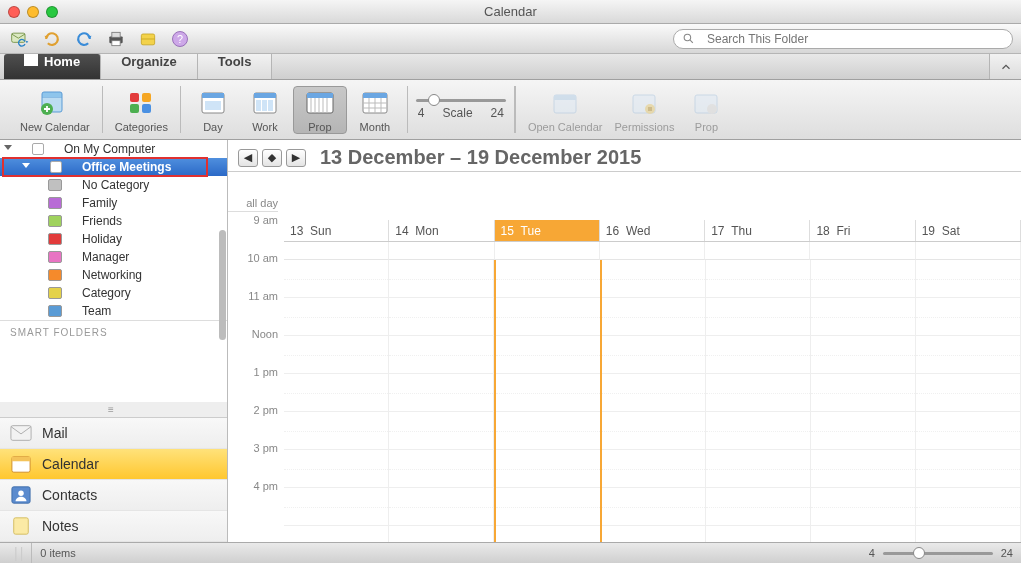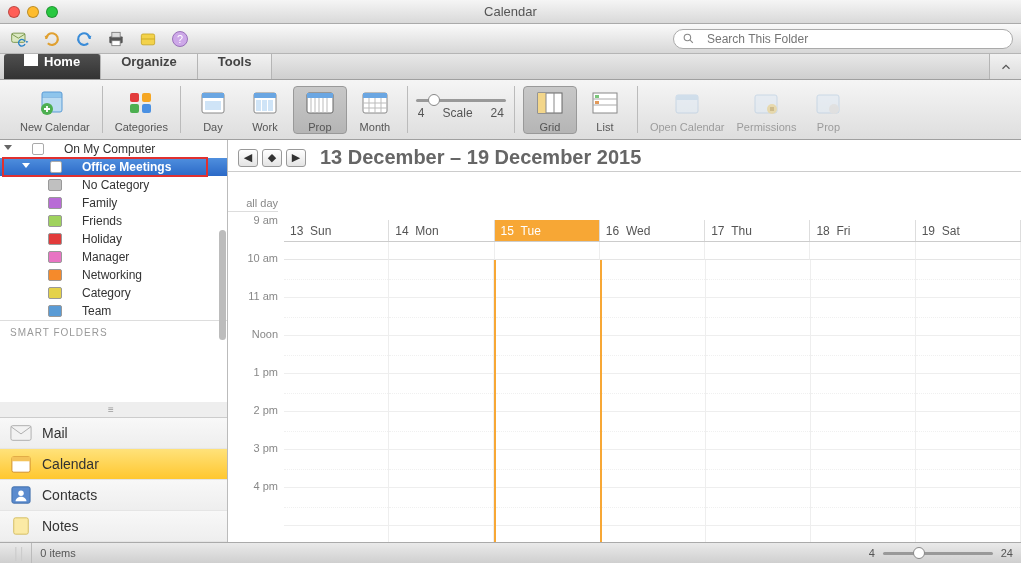--- a/index.html
+++ b/index.html
@@ -315,45 +315,20 @@
           </div>
         <div style="display:flex;gap:18px;">
           <span>4</span>
           <span>Scale</span>
           <span>24</span>
         </div>
       </div>
     </div>
   </div>
   <div class="rsep"></div>
-  <div class="rgroup">
-    <div class="ritem active">
-        <div class="iconbox">
-          <svg viewBox="0 0 32 28">
-            <rect x="4" y="4" width="24" height="20" fill="#fff" stroke="#666"></rect>
-            <rect x="4" y="4" width="8" height="20" fill="#f3d68a"></rect>
-            <line x1="12" y1="4" x2="12" y2="24" stroke="#888"></line>
-            <line x1="20" y1="4" x2="20" y2="24" stroke="#888"></line>
-          </svg>
-        </div>
-        <span class="lbl">Grid</span>
-      </div>
-    <div class="ritem">
-        <div class="iconbox">
-          <svg viewBox="0 0 32 28">
-            <rect x="4" y="4" width="24" height="20" fill="#fff" stroke="#888"></rect>
-            <line x1="4" y1="10" x2="28" y2="10" stroke="#aaa"></line>
-            <line x1="4" y1="16" x2="28" y2="16" stroke="#aaa"></line>
-            <rect x="6" y="6" width="4" height="3" fill="#7bc67b"></rect>
-            <rect x="6" y="12" width="4" height="3" fill="#e29a5a"></rect>
-          </svg>
-        </div>
-        <span class="lbl">List</span>
-      </div>
-  </div>
   <div class="rsep"></div>
   <div class="rgroup">
     <div class="ritem faded">
         <div class="iconbox">
           <svg viewBox="0 0 32 28">
             <rect x="5" y="6" width="22" height="18" rx="2" fill="#dfeaf5" stroke="#a6c2de"></rect>
             <rect x="5" y="6" width="22" height="5" fill="#b3cfe8"></rect>
           </svg>
         </div>
         <span class="lbl">Open Calendar</span>

